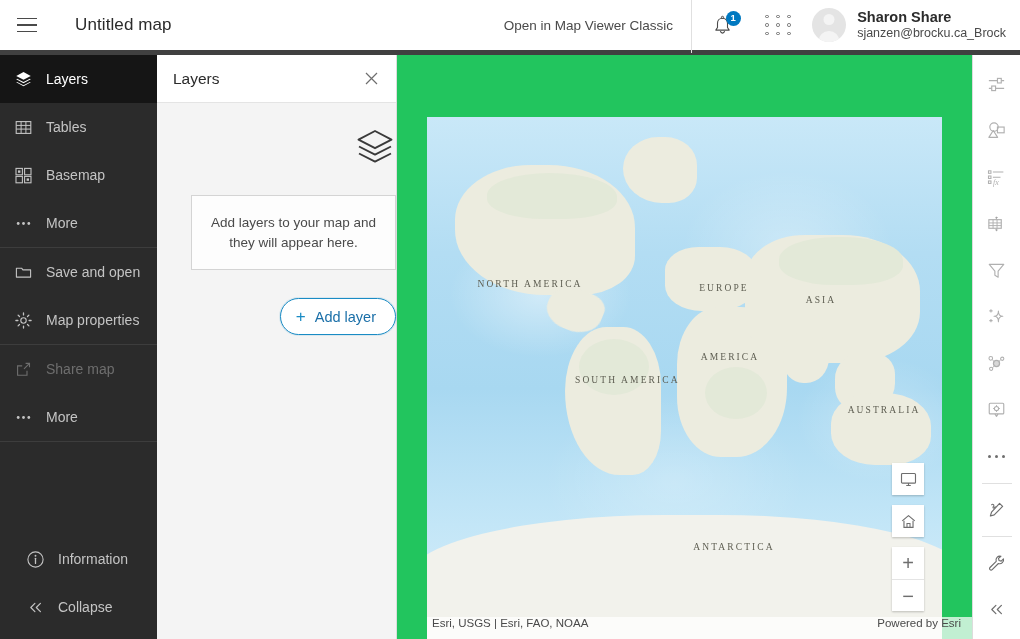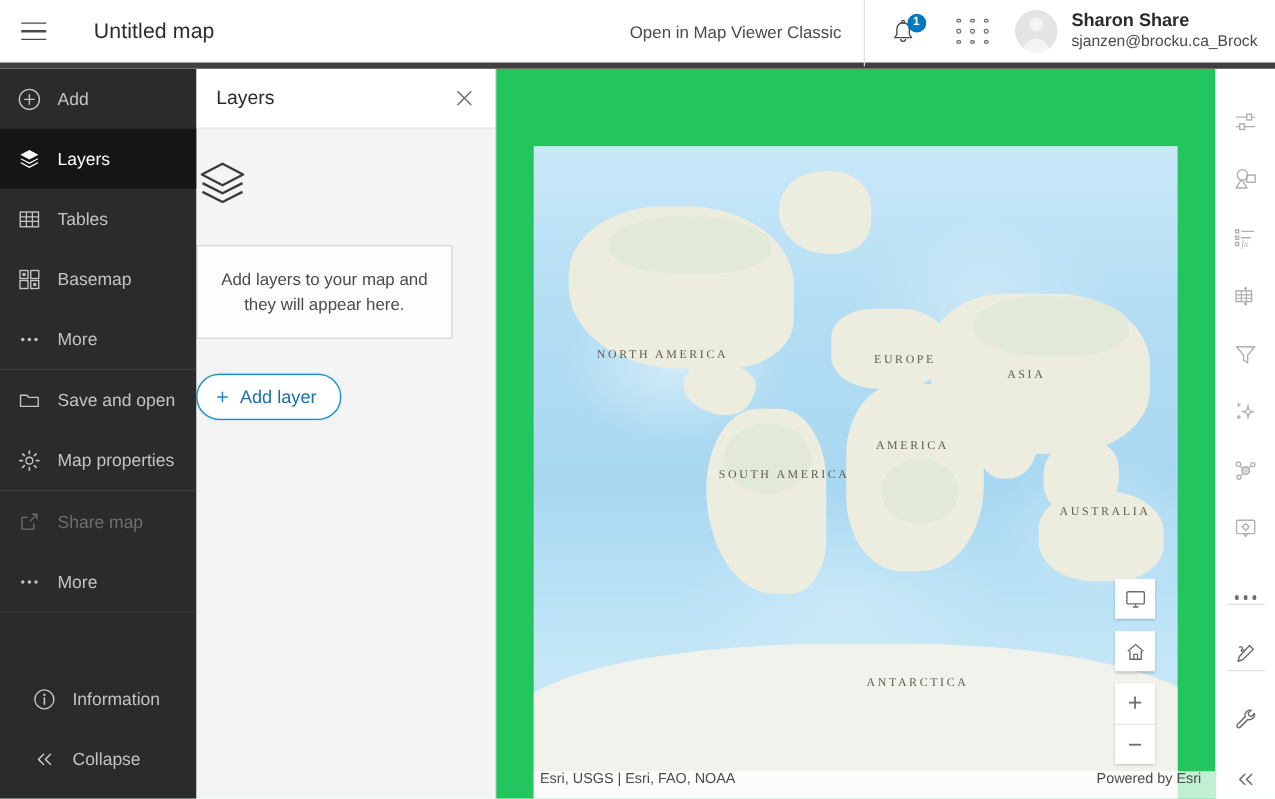--- a/index.html
+++ b/index.html
@@ -110,21 +110,21 @@
     height: 48px; min-height: 48px; background: #fff;
     display: flex; align-items: center; justify-content: space-between;
     padding: 0 14px 0 16px; border-bottom: 1px solid #e4e4e4;
   }
   .panel-title { font-size: 15.5px; color: #2b2b2b; }
   .panel-close {
     width: 22px; height: 22px; display: flex; align-items: center; justify-content: center;
     cursor: pointer; color: #6e6e6e; font-size: 17px; line-height: 1;
   }
   .panel-body {
-    flex: 1; display: flex; flex-direction: column; align-items: flex-start;
+    flex: 1; display: flex; flex-direction: column; align-items: flex-end;
     padding-top: 24px;
   }
   .big-layers-icon { margin-bottom: 22px; }
   .empty-box {
     width: 205px; border: 1px solid #d4d4d4; background: #fdfdfd;
     padding: 17px 14px; text-align: center;
     font-size: 13.5px; color: #4a4a4a; line-height: 1.45;
   }
   .add-layer-btn {
     margin-top: 28px;
@@ -192,21 +192,21 @@
 
   
   .rtools {
     width: 48px; min-width: 48px;
     background: #fff; border-left: 1px solid #dcdcdc;
     display: flex; flex-direction: column; align-items: center;
     padding-top: 6px;
   }
   .rt-btn {
     width: 48px; height: 48px;
-    display: flex; align-items: flex-end; justify-content: center;
+    display: flex; align-items: center; justify-content: center;
     cursor: pointer; color: #b0b0b0;
   }
   .rt-btn.dark { color: #6e6e6e; }
   .rt-sep { width: 30px; height: 1px; background: #e0e0e0; margin: 3px 0; }
   .rt-flex { flex: 1; }
   .rt-dots { display: flex; gap: 3.5px; }
   .rt-dots i { width: 3.5px; height: 3.5px; border-radius: 50%; background: #6e6e6e; display: block; }
 </style>
 </head>
 <body>
@@ -254,29 +254,20 @@
       <div class="user-name">Sharon Share</div>
       <div class="user-mail">sjanzen@brocku.ca_Brock</div>
     </div>
   </div>
 
   <div class="body">
 
     <div class="sidebar">
 
       <div class="nav-group">
-        <div class="nav-item">
-          <span class="nav-ico">
-            <svg width="19" height="19" viewBox="0 0 19 19">
-                <circle cx="9.5" cy="9.5" r="8" stroke="#c4c4c4" stroke-width="1.1" fill="none"></circle>
-                <path d="M9.5 5.3v8.4M5.3 9.5h8.4" stroke="#c4c4c4" stroke-width="1.1"></path>
-              </svg>
-          </span>
-          <span>Add</span>
-        </div>
 
         <div class="nav-item active">
           <span class="nav-ico">
             <svg width="19" height="19" viewBox="0 0 20 20">
                 <path d="M10 2.2 2.4 6.2 10 10.2l7.6-4z" fill="#fff"></path>
                 <path d="M3.3 9.2 10 12.7l6.7-3.5 1 .5L10 13.9 2.3 9.7z" fill="#fff"></path>
                 <path d="M3.3 12.5 10 16l6.7-3.5 1 .5L10 17.2l-7.7-4.2z" fill="#fff"></path>
               </svg>
           </span>
           <span>Layers</span>

